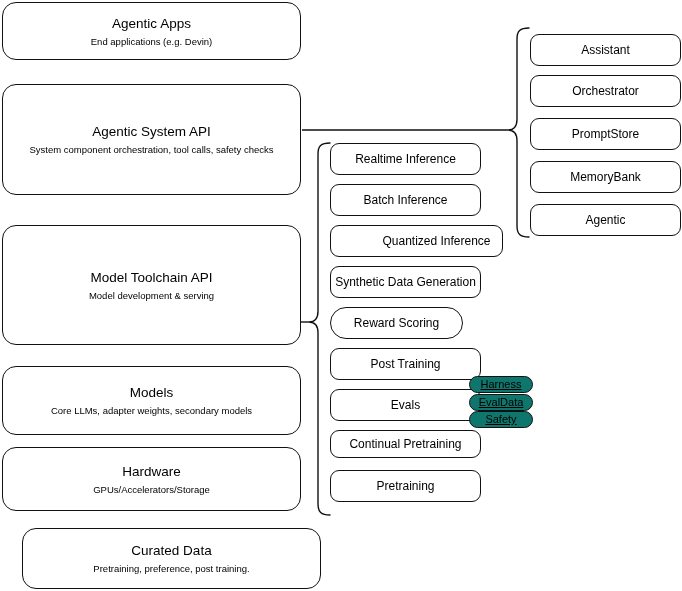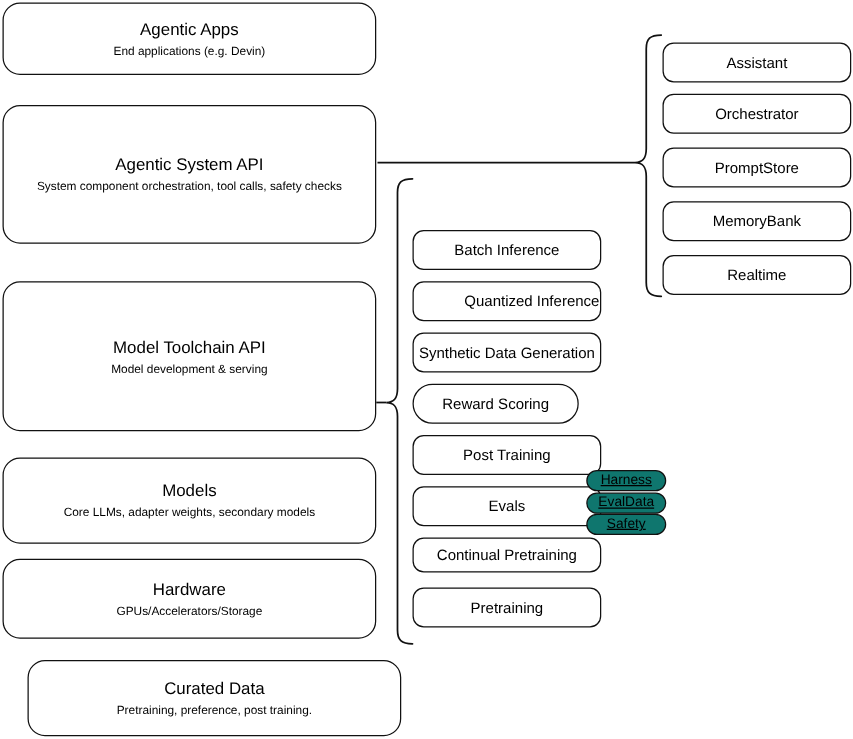--- a/index.html
+++ b/index.html
@@ -120,24 +120,27 @@
       <path d="M529 28 C520 28 517 31 517 39 L517 119 C517 127 514 130 508 130
                C514 130 517 133 517 141 L517 226 C517 234 520 237 529 237" stroke="#111111" stroke-width="1.4" fill="none" stroke-linecap="round"></path>
 
       <path d="M301 322 L309 322" stroke="#111111" stroke-width="1.4" fill="none"></path>
 
       <path d="M330 143 C321 143 318 146 318 154 L318 311 C318 319 315 322 309 322
                C315 322 318 325 318 333 L318 504 C318 512 321 515 330 515" stroke="#111111" stroke-width="1.4" fill="none" stroke-linecap="round"></path>
     </svg>
   </div>
 
+  <div class="box pillbox" style="left:330px; top:143px; width:151px; height:32px;">
+    <div class="title">Realtime Inference</div>
+  </div>
   <div class="box pillbox" style="left:330px; top:184px; width:151px; height:32px;">
     <div class="title">Batch Inference</div>
   </div>
-  <div class="box pillbox" style="left:330px; top:225px; width:151px; height:32px;padding-left:40px;">
+  <div class="box pillbox" style="left:330px; top:225px; width:173px; height:32px;padding-left:40px;">
     <div class="title">Quantized Inference</div>
   </div>
   <div class="box pillbox" style="left:330px; top:266px; width:151px; height:32px;">
     <div class="title">Synthetic Data Generation</div>
   </div>
   <div class="box pillbox" style="left:330px; top:307px; width:133px; height:32px;border-radius:16px;">
     <div class="title">Reward Scoring</div>
   </div>
   <div class="box pillbox" style="left:330px; top:348px; width:151px; height:32px;">
     <div class="title">Post Training</div>
@@ -168,16 +171,16 @@
   <div class="box pillbox" style="left:530px; top:75px; width:151px; height:32px;">
     <div class="title">Orchestrator</div>
   </div>
   <div class="box pillbox" style="left:530px; top:118px; width:151px; height:32px;">
     <div class="title">PromptStore</div>
   </div>
   <div class="box pillbox" style="left:530px; top:161px; width:151px; height:32px;">
     <div class="title">MemoryBank</div>
   </div>
   <div class="box pillbox" style="left:530px; top:204px; width:151px; height:32px;">
-    <div class="title">Realtime</div>
+    <div class="title">Agentic</div>
   </div>
 
 </div>
 
 </body></html>

